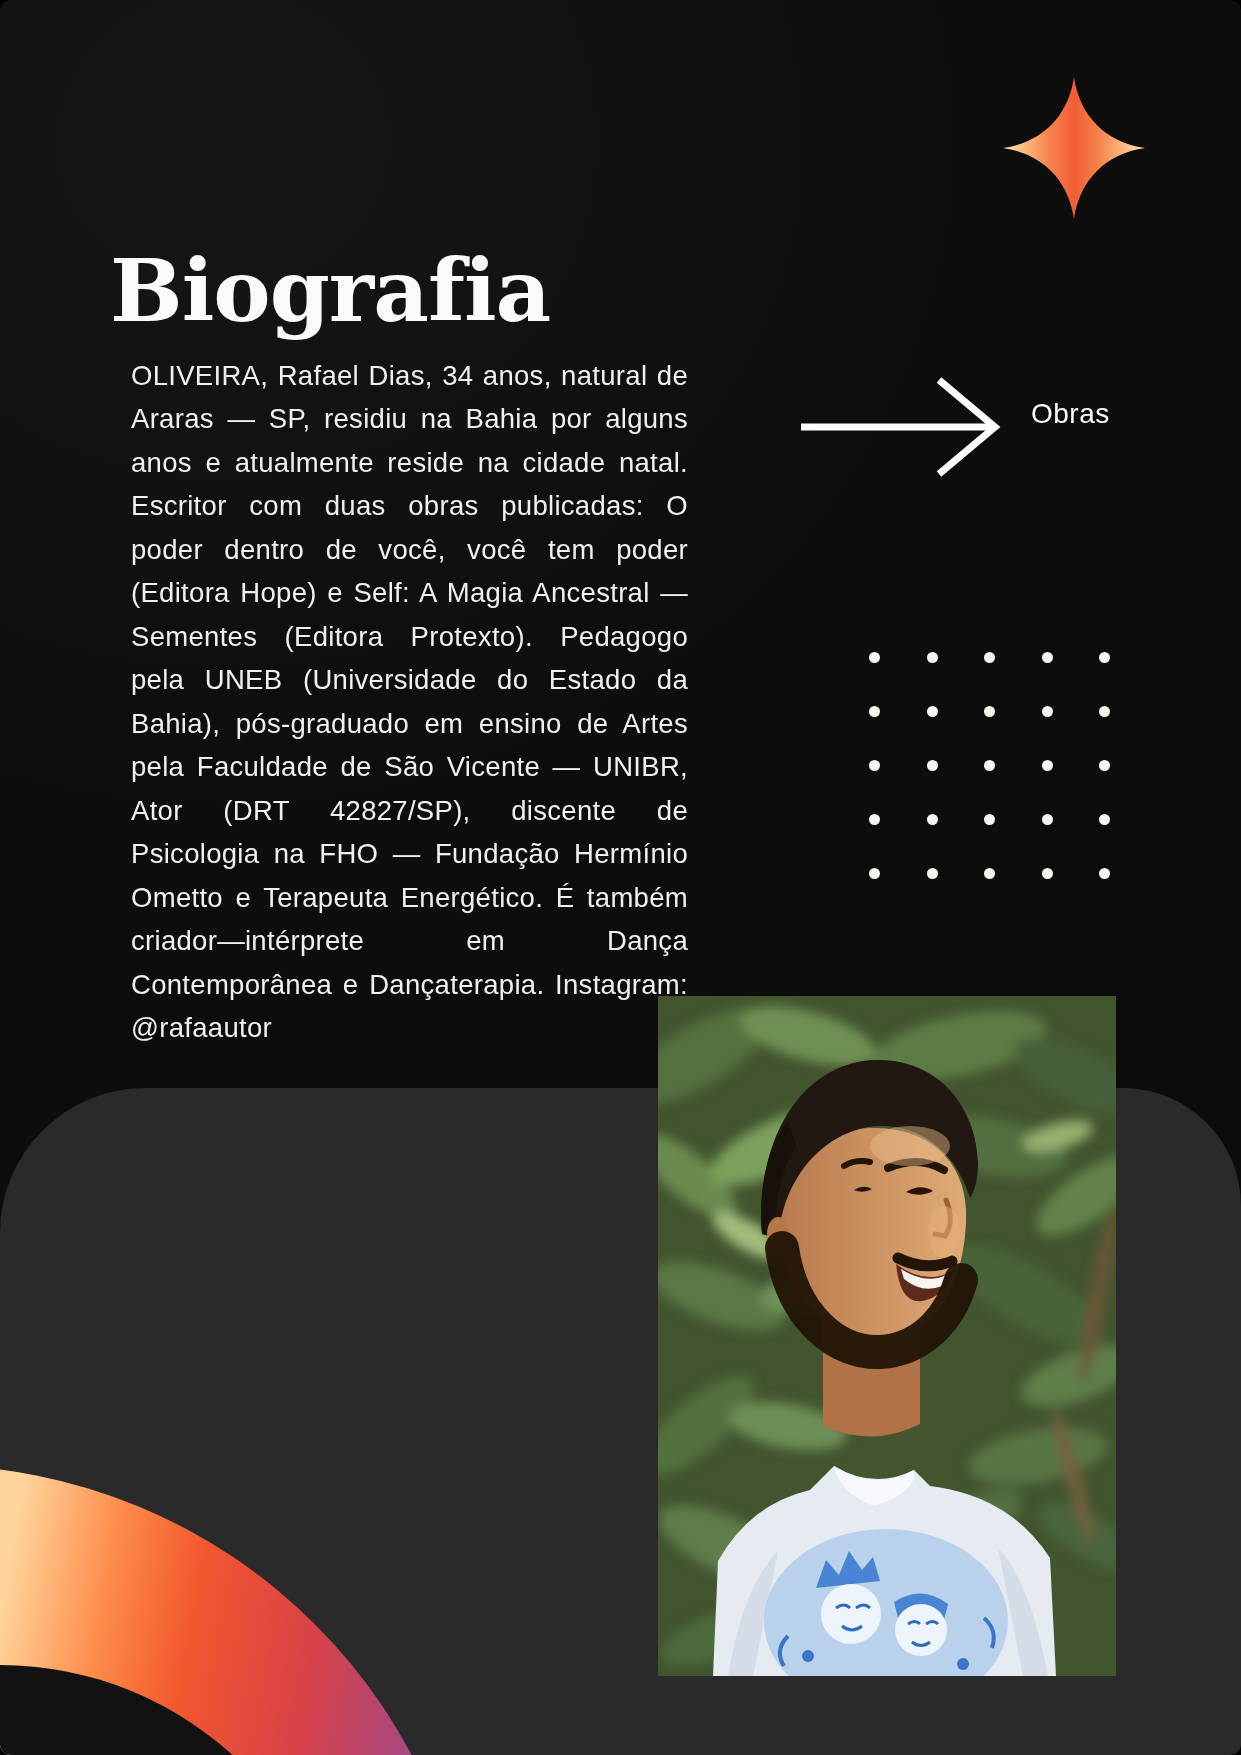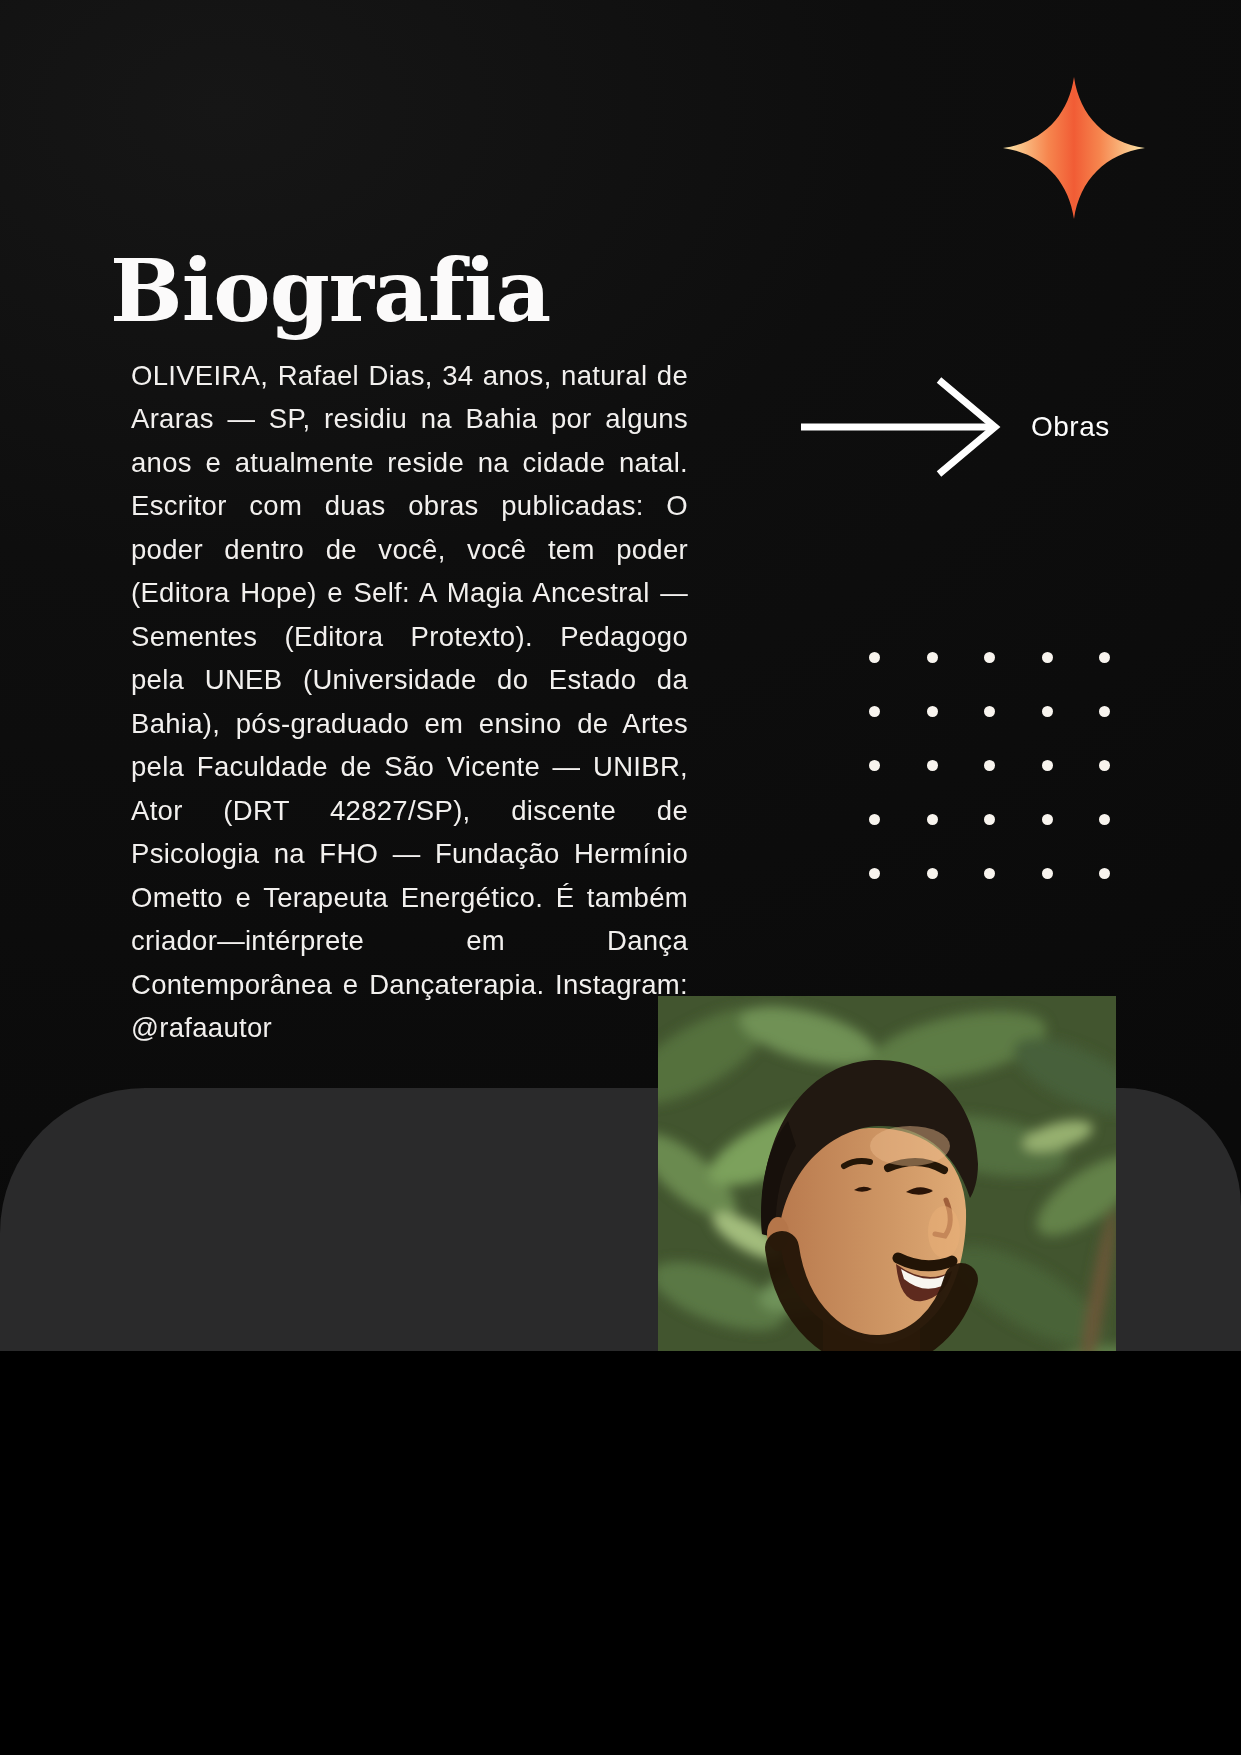--- a/index.html
+++ b/index.html
@@ -1,22 +1,23 @@
 <!DOCTYPE html>
 <html><head>
 <meta charset="utf-8">
 <style>
   html,body{margin:0;padding:0;background:#000;}
   .canvas{
     position:relative;
-    width:1241px;height:1351px;
+    width:1241px;height:1755px;
     overflow:hidden;
     background:radial-gradient(140% 90% at 18% 8%, #161616 0%, #0e0e0e 38%, #0a0a0a 100%);
     font-family:"Liberation Sans", sans-serif;
     color:#f5f3f1;
+    border-radius:11px;
   }
   
   .panel{
     position:absolute;left:0;right:0;top:1088px;bottom:0;
     background:#2a2a2b;
     border-radius:145px 118px 0 0;
     z-index:1;
   }
   .ring-outer{
     position:absolute;left:-615px;top:1465px;width:1090px;height:1090px;
@@ -40,21 +41,21 @@
   }
   .bio{
     position:absolute;left:103px;top:326px;width:557px;
     font-size:27.5px;line-height:43.5px;letter-spacing:.3px;word-spacing:1.5px;
     text-align:justify;color:#f2f0ee;z-index:5;margin-left:28px;
   }
   
   .nav{position:absolute;left:793px;top:370px;width:330px;height:114px;z-index:5;cursor:pointer;}
   .nav svg{position:absolute;left:0;top:0;}
   .nav-label{
-    position:absolute;left:238px;top:41px;
+    position:absolute;left:238px;top:28px;
     font-size:28px;letter-spacing:.5px;color:#fdfdfd;
   }
   
   .dots{
     position:absolute;left:869px;top:652px;z-index:5;
     display:grid;grid-template-columns:repeat(5,11px);
     column-gap:46.5px;row-gap:43px;
   }
   .dot{width:11px;height:11px;border-radius:50%;background:#f8f4ee;}
   

